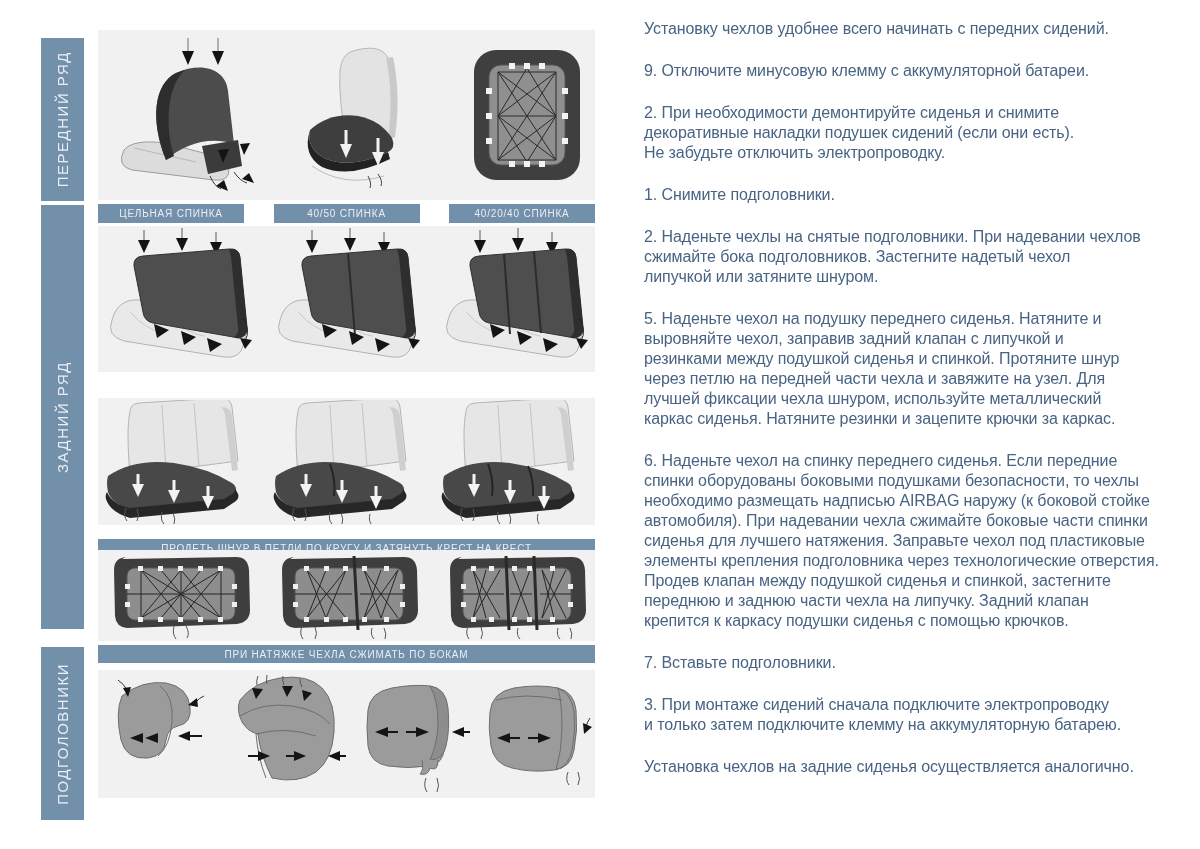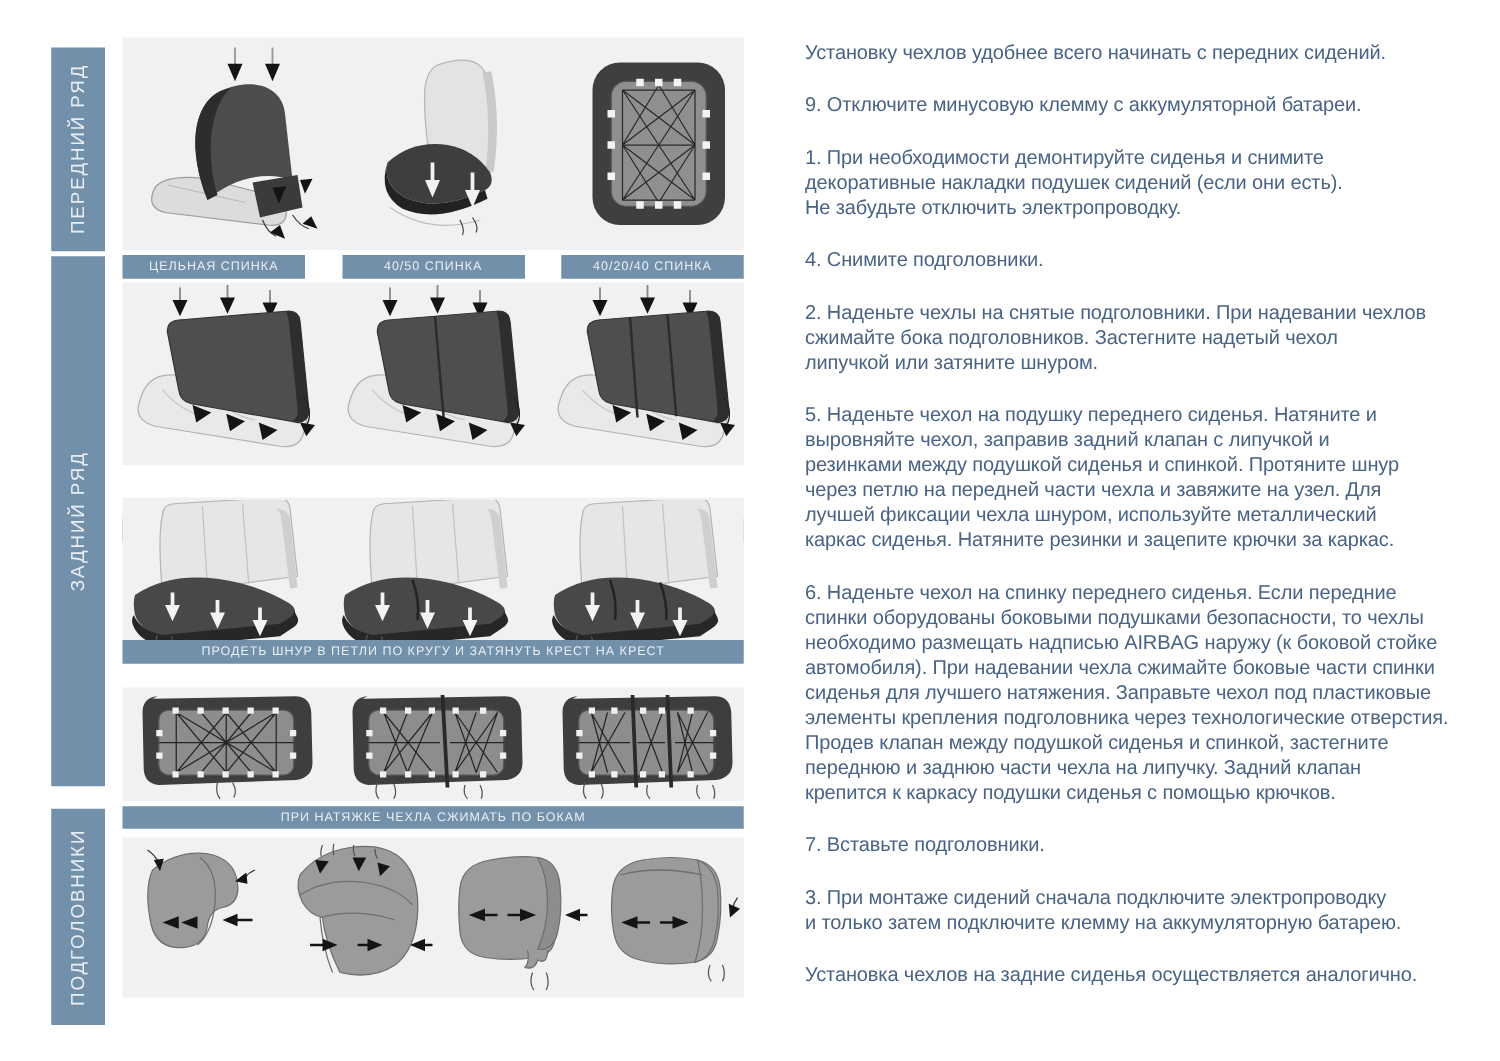--- a/index.html
+++ b/index.html
@@ -43,26 +43,26 @@
   .badge{
     width:146px;height:19px;background:var(--accent,#7390ab);
     display:flex;align-items:center;justify-content:center;
     color:var(--label-text,#e9eef4);font-size:10px;letter-spacing:.8px;white-space:nowrap;
   }
   .banner{
     position:absolute;left:0;width:497px;height:19px;background:var(--accent,#7390ab);
     display:flex;align-items:center;justify-content:center;
     color:var(--label-text,#e9eef4);font-size:10px;letter-spacing:.8px;white-space:nowrap;
   }
-  .banner-1{top:512px;}
+  .banner-1{top:539px;}
   .banner-2{top:645px;height:18px;}
   .illus{position:absolute;}
 
   
-  .textcol{position:absolute;left:644px;top:33px;width:527px;color:var(--text-color,#486383);}
+  .textcol{position:absolute;left:644px;top:19px;width:527px;color:var(--text-color,#486383);}
   .para{font-size:16px;line-height:20px;margin-bottom:22px;white-space:pre-line;letter-spacing:-0.1px;}
 </style>
 </head>
 <body>
 
 <div class="page">
 
   <div class="side-tab tab-front">
     <span>ПЕРЕДНИЙ РЯД</span>
   </div>
@@ -418,24 +418,24 @@
         <path d="M110,40 q-3,4 -4,9" stroke="#333" fill="none"></path>
           <path d="M103,45 l1,11 8,-7z" fill="#141414"></path>
         <path d="M88,94 q-3,8 1,13 m9,-13 q3,7 0,13" stroke="#555" fill="none"></path>
       </svg>
     </div>
   </div>
 
   <div class="textcol">
     <div class="para">Установку чехлов удобнее всего начинать с передних сидений.</div>
     <div class="para">9. Отключите минусовую клемму с аккумуляторной батареи.</div>
-    <div class="para">1. При необходимости демонтируйте сиденья и снимите
+    <div class="para">2. При необходимости демонтируйте сиденья и снимите
 декоративные накладки подушек сидений (если они есть).
 Не забудьте отключить электропроводку.</div>
-    <div class="para">4. Снимите подголовники.</div>
+    <div class="para">1. Снимите подголовники.</div>
     <div class="para">2. Наденьте чехлы на снятые подголовники. При надевании чехлов
 сжимайте бока подголовников. Застегните надетый чехол
 липучкой или затяните шнуром.</div>
     <div class="para">5. Наденьте чехол на подушку переднего сиденья. Натяните и
 выровняйте чехол, заправив задний клапан с липучкой и
 резинками между подушкой сиденья и спинкой. Протяните шнур
 через петлю на передней части чехла и завяжите на узел. Для
 лучшей фиксации чехла шнуром, используйте металлический
 каркас сиденья. Натяните резинки и зацепите крючки за каркас.</div>
     <div class="para">6. Наденьте чехол на спинку переднего сиденья. Если передние

